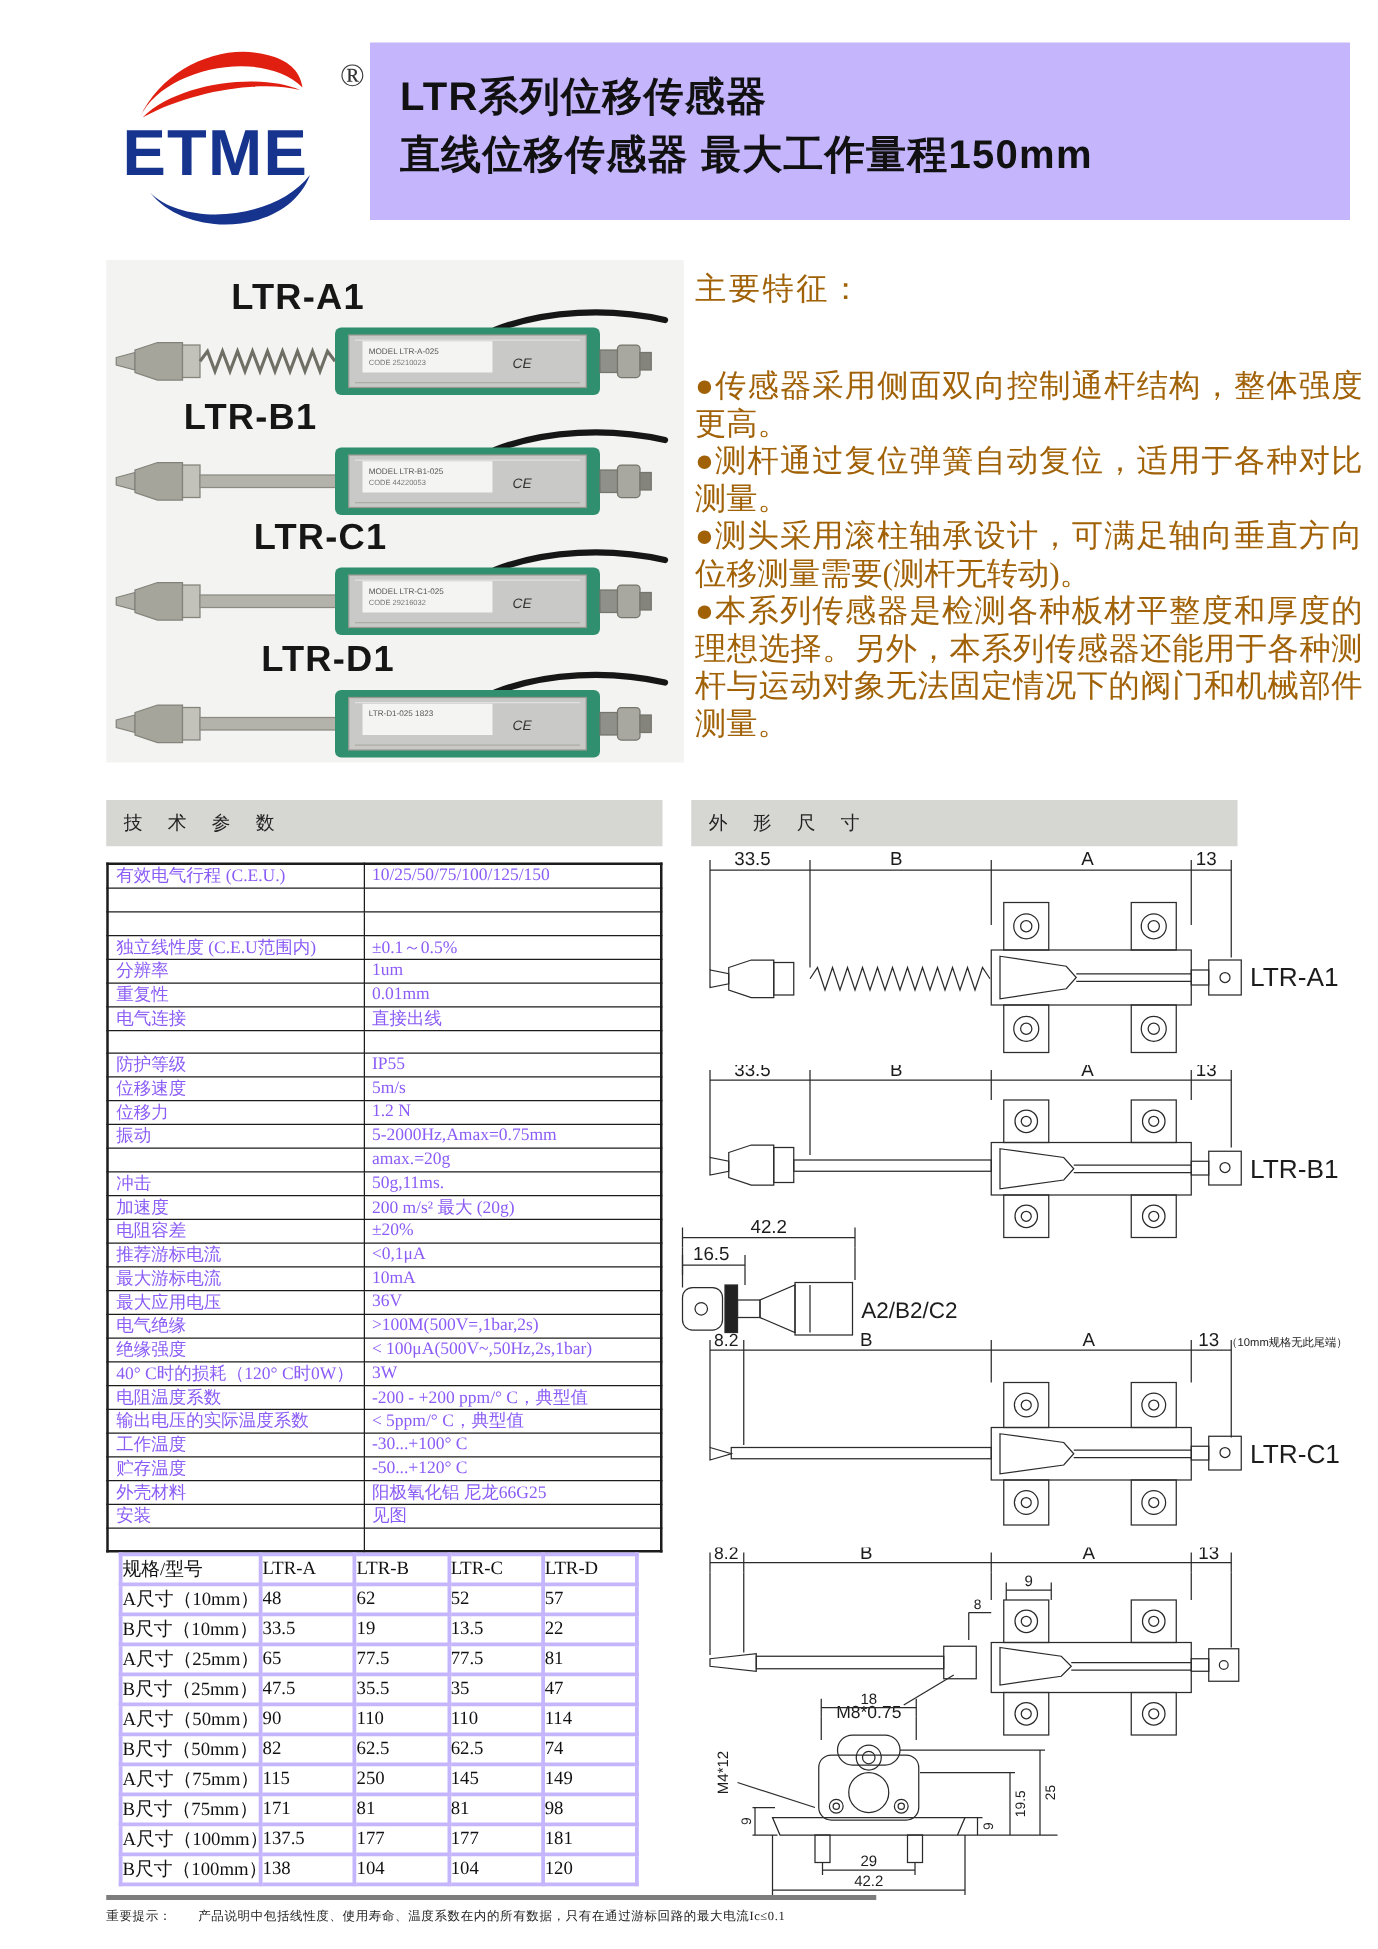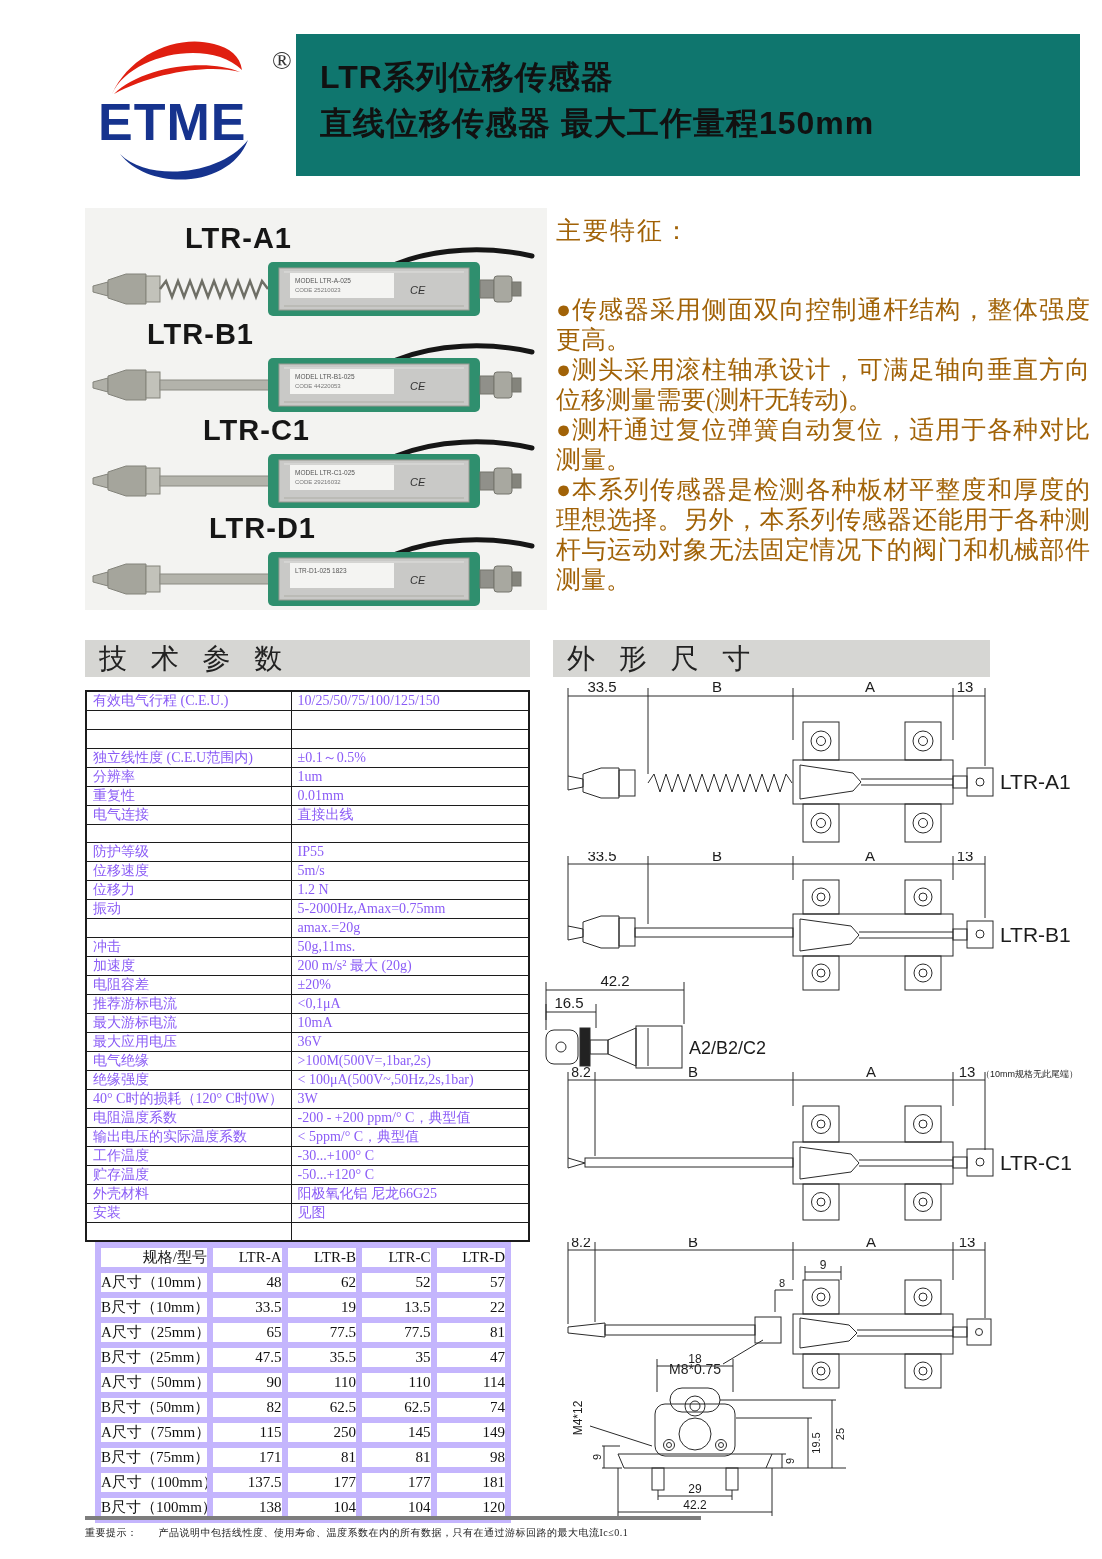--- a/index.html
+++ b/index.html
@@ -3,50 +3,50 @@
 <meta charset="utf-8">
 <style>
   *{margin:0;padding:0;box-sizing:border-box}
   html,body{background:#fff}
   body{font-family:"Liberation Sans",sans-serif;color:#1a1a1a}
   .page{position:relative;width:1102px;height:1559px;background:#ffffff;overflow:hidden}
   .abs{position:absolute}
 
   
   .reg{font-size:26px;color:#333;font-family:"Liberation Serif",serif}
-  .title-box{background:#0f766e;padding:20px 0 0 24px}
+  .title-box{background:#c4b5fd;padding:20px 0 0 24px}
   .title-line{font-weight:bold;font-size:32px;letter-spacing:1px;line-height:46px;color:#111;
               font-family:"Liberation Sans",sans-serif}
 
   
   .photos{background:#f3f3f1}
   .product-row{position:absolute;left:0;width:100%;height:98px}
   .plabel{position:absolute;top:0;font-size:29px;font-weight:600;color:#161616;letter-spacing:1px}
   .pdev{position:absolute;left:2px;top:24px;width:452px;height:76px}
 
   
   .features{font-family:"Liberation Serif",serif;color:#a16207}
   .features-heading{font-size:25px;margin-bottom:48px;letter-spacing:2px}
   .bullet{font-size:25px;line-height:30px;text-align:justify}
 
   
   .bar{background:#d6d6d3;height:37px;display:flex;align-items:center;padding-left:14px;
-       font-size:28px;letter-spacing:8px;color:#222;font-weight:normal}
+       font-size:15px;letter-spacing:8px;color:#222;font-weight:normal}
 
   
   table.tech{border-collapse:collapse;width:445px;table-layout:fixed;
              font-family:"Liberation Serif",serif;font-size:14px;color:#8b5cf6}
   table.tech td{border:1px solid #1c1c1c;height:18.8px;padding:0 6px;overflow:hidden;white-space:nowrap}
   table.tech td.lbl{width:205px}
   table.tech{border:2px solid #1c1c1c}
 
   
   table.sizes{border-collapse:collapse;width:416px;table-layout:fixed;
               font-family:"Liberation Serif",serif;font-size:15px;color:#111}
-  table.sizes th,table.sizes td{border:6px solid #c4b5fd;height:24px;text-align:right;font-weight:normal;
+  table.sizes th,table.sizes td{border:3px solid #c4b5fd;height:24px;text-align:left;font-weight:normal;
               overflow:hidden;white-space:nowrap}
   table.sizes th:first-child,table.sizes td.spec{width:112px}
 
   
   .diag{position:absolute}
   .dtext{font-family:"Liberation Sans",sans-serif}
 
   
   .rule{background:#7d7d7d}
   .note{font-family:"Liberation Serif",serif;font-size:10px;color:#222;letter-spacing:.5px}
@@ -177,22 +177,22 @@
             <rect x="424" y="36" width="9" height="14" fill="#84847c"></rect>
           </g>
         </svg>
       </div>
     </div>
 
   <div class="abs features" style="left:556px;top:214px;width:534px">
     <div class="features-heading">主要特征：</div>
     <div id="bullets">
         <div class="bullet">●传感器采用侧面双向控制通杆结构，整体强度更高。</div>
+        <div class="bullet">●测杆通过复位弹簧自动复位，适用于各种对比测量。</div>
         <div class="bullet">●测头采用滚柱轴承设计，可满足轴向垂直方向位移测量需要(测杆无转动)。</div>
-        <div class="bullet">●测杆通过复位弹簧自动复位，适用于各种对比测量。</div>
         <div class="bullet">●本系列传感器是检测各种板材平整度和厚度的理想选择。另外，本系列传感器还能用于各种测杆与运动对象无法固定情况下的阀门和机械部件测量。</div>
       </div>
   </div>
 
   <div class="abs bar" style="left:85px;top:640px;width:445px">技 术 参 数</div>
   <div class="abs bar" style="left:553px;top:640px;width:437px">外 形 尺 寸</div>
 
   <table class="abs tech" style="left:85px;top:690px">
     <tbody id="tech-body">
         <tr>

